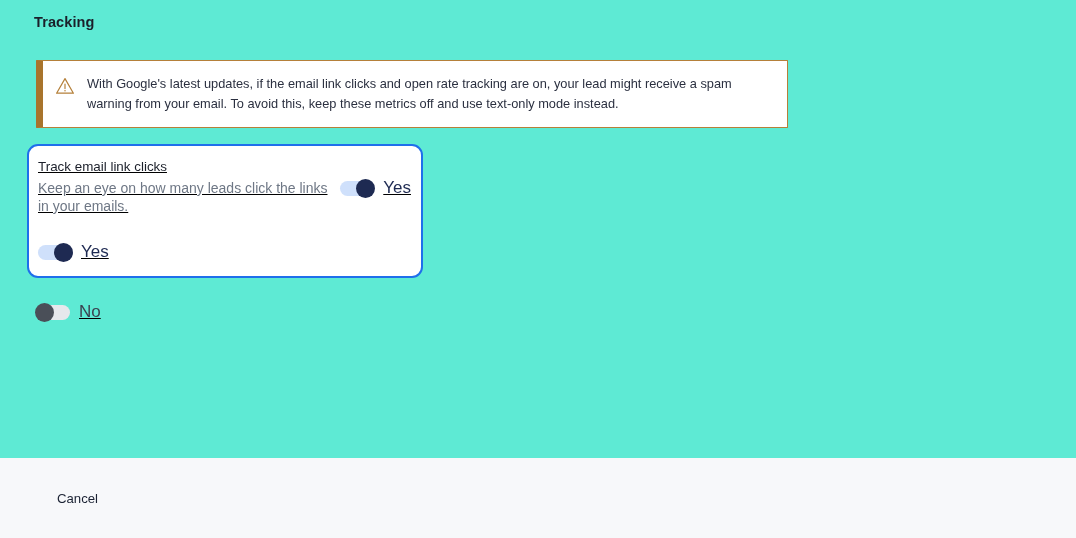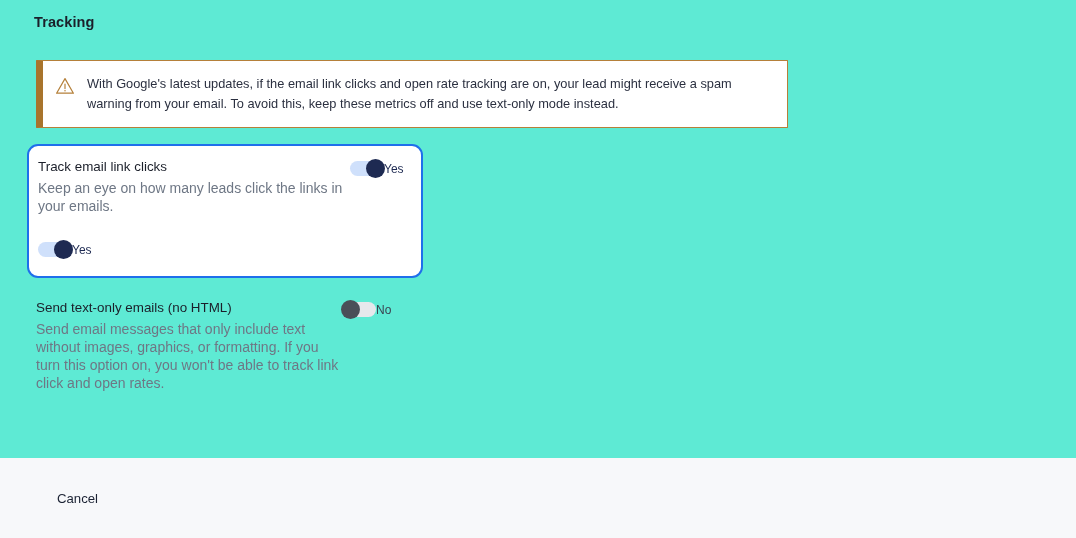--- a/index.html
+++ b/index.html
@@ -68,22 +68,23 @@
     width: 396px;
     height: 134px;
     border: 2.2px solid #1f6feb;
     border-radius: 11px;
     background: #ffffff;
     padding: 12px 10px 10px 9px;
   }
 
   .setting-row {
     display: flex;
-    align-items: flex-start;
+    align-items: center;
     justify-content: flex-start;
+    text-decoration: underline;
   }
   .setting-text { width: 312px; }
 
   .setting-title {
     font-size: 13.4px;
     color: #1b1f2a;
     line-height: 18px;
     margin-bottom: 3px;
   }
   .setting-desc {
@@ -113,22 +114,22 @@
     width: 19px;
     height: 19px;
     border-radius: 50%;
   }
   .switch.on { background: #cfe0fb; }
   .switch.on .knob { right: -1px; background: #1e2a52; }
   .switch.off { background: #e6e8ec; }
   .switch.off .knob { left: -1px; background: #4a4f58; }
 
   .switch-label {
-    margin-left: 0;
-    font-size: 12px;
+    margin-left: 9px;
+    font-size: 17px;
     color: #1e2a52;
     white-space: nowrap;
   }
   .switch-label.muted { color: #3b4250; }
 
   .row-gap { height: 24px; }
 
   
   .setting-standalone {
     position: absolute;
@@ -201,24 +202,20 @@
           <span class="knob"></span>
         </span>
         <span class="switch-label">Yes</span>
       </div>
     </div>
 
   </div>
 
   <div class="setting-standalone">
     <div class="setting-row">
-      <div class="setting-text">
-        <div class="setting-title">Send text-only emails (no HTML)</div>
-        <div class="setting-desc">Send email messages that only include text without images, graphics, or formatting. If you turn this option on, you won't be able to track link click and open rates.</div>
-      </div>
       <div class="toggle-wrap">
         <span class="switch off">
           <span class="knob"></span>
         </span>
         <span class="switch-label muted">No</span>
       </div>
     </div>
   </div>
 
   <div class="footer">

